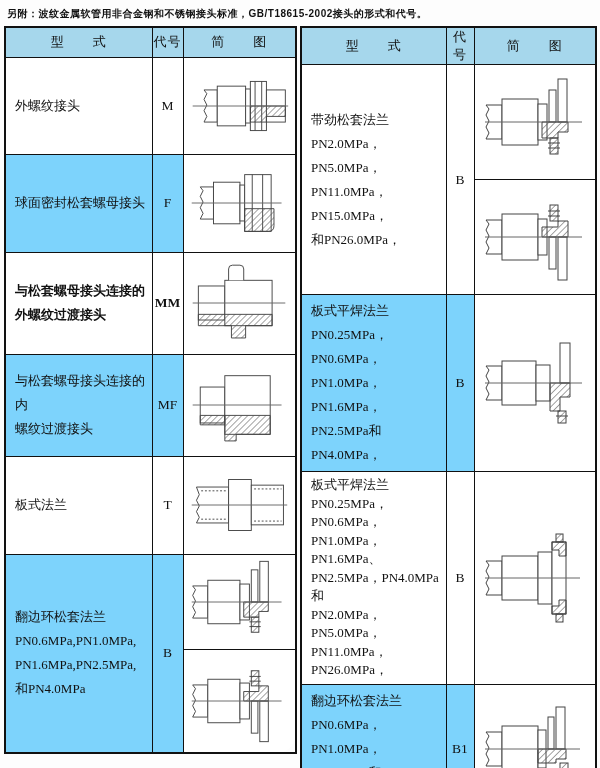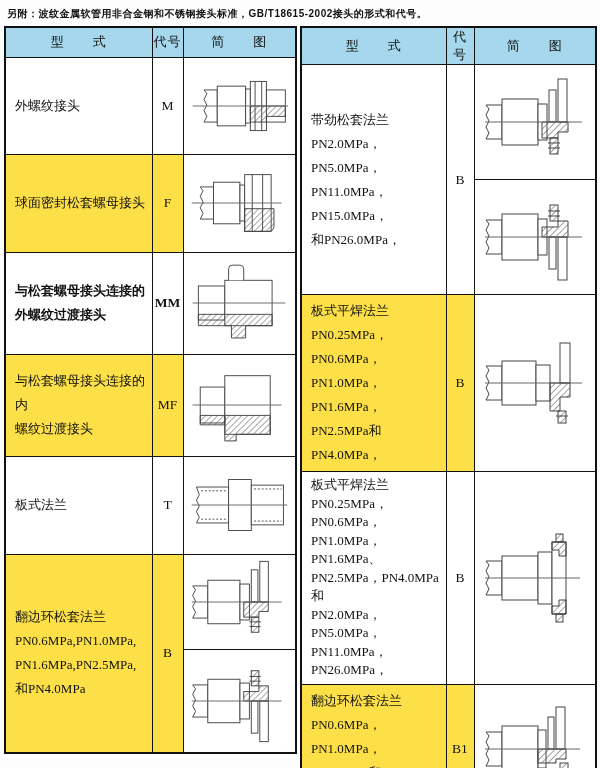--- a/index.html
+++ b/index.html
@@ -20,21 +20,21 @@
     background:#a6d7ec;font-weight:normal;font-size:13px;height:28px;
     letter-spacing:1px;
   }
   td.type{
     font-size:13px;padding:4px 4px 4px 9px;line-height:24px;
     white-space:pre-line;vertical-align:middle;
   }
   td.type.tight{line-height:18.5px;}
   td.code{text-align:center;font-size:13.5px;}
   td.diag{text-align:center;vertical-align:middle;padding:1px 0;}
-  .hl{background:#fde047;}
+  .hl{background:#7dd3fc;}
   svg.dg{display:inline-block;vertical-align:middle;}
   .defs{position:absolute;width:0;height:0;}
 </style>
 </head>
 <body>
 
 <svg class="defs" aria-hidden="true">
   <defs>
     <pattern id="hp" width="4.5" height="4.5" patternUnits="userSpaceOnUse" patternTransform="rotate(45)">
       <line x1="0" y1="0" x2="0" y2="4.5" stroke="#555" stroke-width="1.1"></line>

